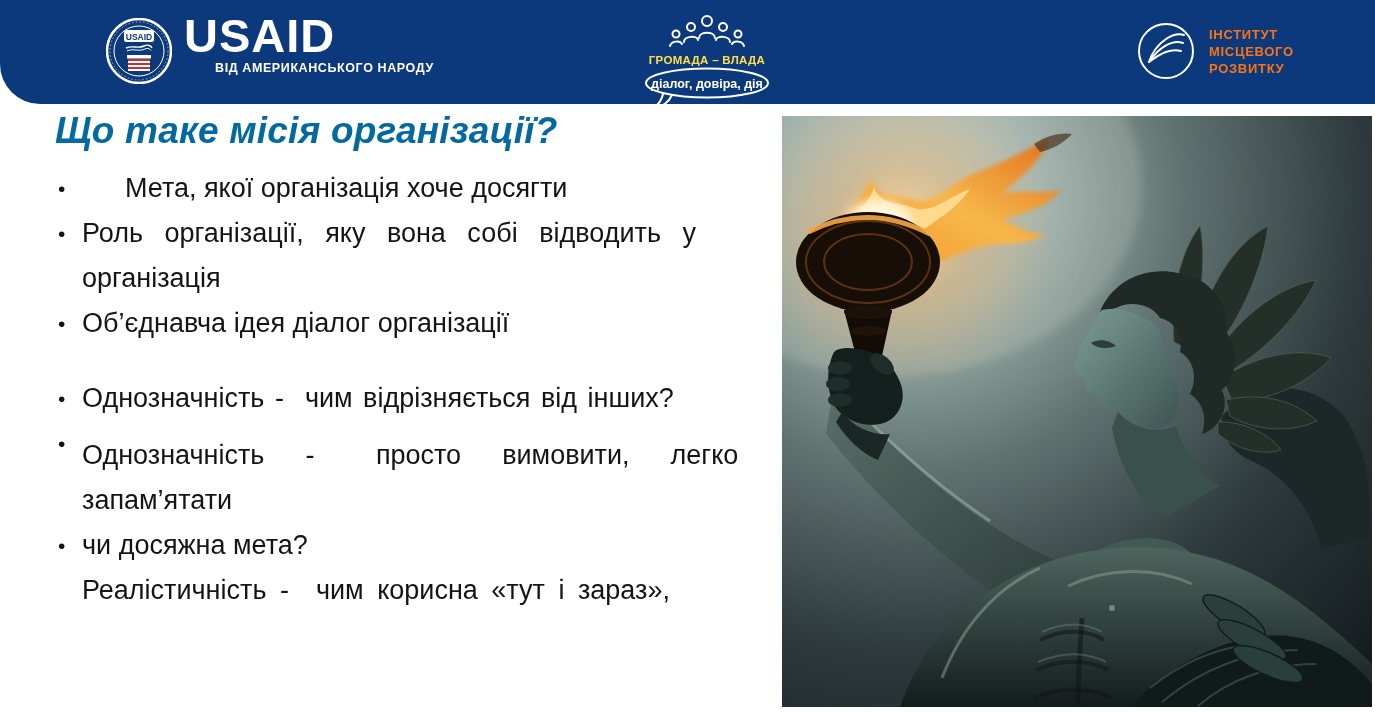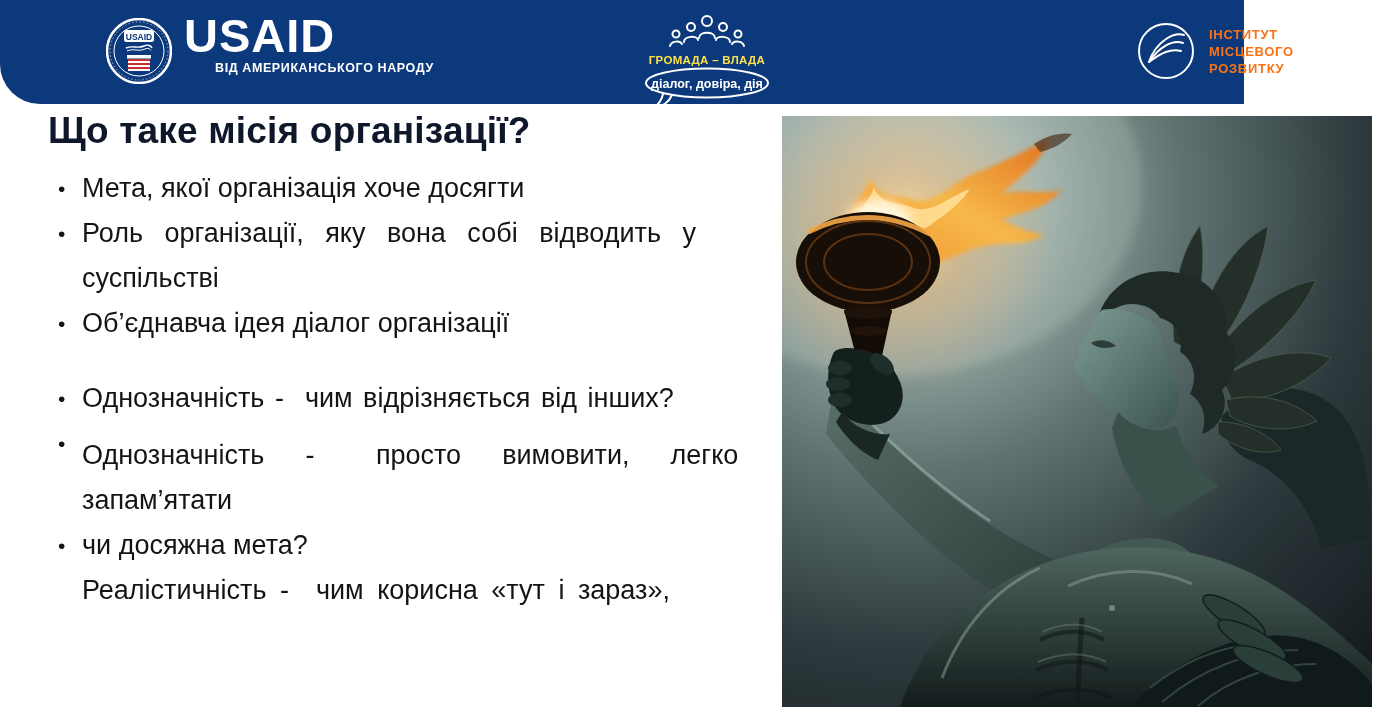--- a/index.html
+++ b/index.html
@@ -2,36 +2,36 @@
 <html><head>
 <meta charset="utf-8">
 <style>
   html,body{margin:0;padding:0;background:#ffffff;}
   body{
     width:1375px;height:712px;position:relative;overflow:hidden;
     font-family:"Liberation Sans","DejaVu Sans",sans-serif;
   }
   
   .header{
-    position:absolute;left:0;top:0;width:1244px;height:104px;
+    position:absolute;left:0;top:0;width:1375px;height:104px;
     background:#0c397c;border-bottom-left-radius:40px;
   }
   .usaid-logo{position:absolute;left:106px;top:12px;display:flex;align-items:flex-start;}
   .usaid-seal{width:66px;height:66px;margin-top:6px;}
   .usaid-textcol{margin-left:12px;color:#ffffff;}
   .usaid-word{font-size:47px;font-weight:bold;line-height:48px;letter-spacing:1px;}
   .usaid-tag{font-size:12.5px;font-weight:bold;letter-spacing:0.6px;margin-top:1px;padding-left:31px;}
   .community-logo{position:absolute;left:642px;top:14px;width:130px;text-align:center;color:#fde047;}
   .community-line1{font-size:11.5px;font-weight:bold;letter-spacing:0.3px;margin-top:-2px;white-space:nowrap;}
   .institute-logo{position:absolute;left:1136px;top:21px;display:flex;align-items:center;color:#f97316;}
   .institute-text{margin-left:13px;font-size:13px;font-weight:bold;letter-spacing:0.7px;line-height:17px;}
   
   .slide-title{
-    position:absolute;left:48px;top:110px;
-    font-size:37px;font-weight:bold;color:#0f172a;letter-spacing:0.2px;
+    position:absolute;left:55px;top:110px;
+    font-size:37px;font-weight:bold;color:#0369a1;letter-spacing:0.2px;font-style:italic;
   }
   
   .bullets{position:absolute;left:58px;width:710px;font-size:27px;color:#141414;}
   .bullets-g1{top:166px;}
   .bullets-g2{top:376px;}
   .bullet-item{display:flex;align-items:flex-start;}
   .bullet-marker{width:24px;flex:0 0 24px;font-size:21px;line-height:45px;}
   .bullet-body{flex:1;}
   .bullet-line{line-height:45px;white-space:pre;}
   
@@ -105,28 +105,28 @@
     </div>
   </div>
 </div>
 
 <div class="slide-title">Що таке місія організації?</div>
 
 <div class="bullets bullets-g1">
     <div class="bullet-item">
       <span class="bullet-marker">•</span>
       <div class="bullet-body">
-        <div class="bullet-line" style="word-spacing: 0px;">Мета, якої організація хоче досягти</div>
+        <div class="bullet-line" style="word-spacing: 0px; margin-left: 43px;">Мета, якої організація хоче досягти</div>
       </div>
     </div>
     <div class="bullet-item">
       <span class="bullet-marker">•</span>
       <div class="bullet-body">
         <div class="bullet-line" style="word-spacing: 14px;">Роль організації, яку вона собі відводить у</div>
-        <div class="bullet-line" style="word-spacing: 0px;">суспільстві</div>
+        <div class="bullet-line" style="word-spacing: 0px;">організація</div>
       </div>
     </div>
     <div class="bullet-item">
       <span class="bullet-marker">•</span>
       <div class="bullet-body">
         <div class="bullet-line" style="word-spacing: 0px;">Об’єднавча ідея діалог організації</div>
       </div>
     </div>
   </div>
 <div class="bullets bullets-g2">

